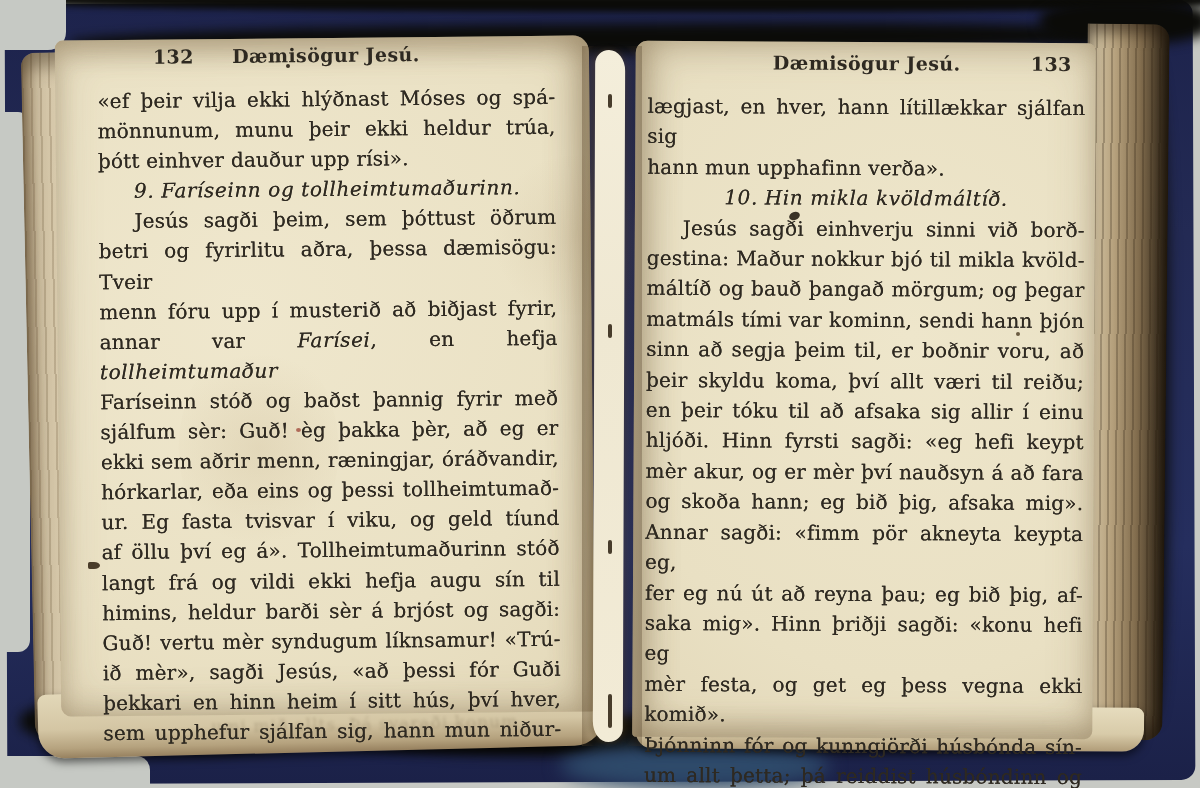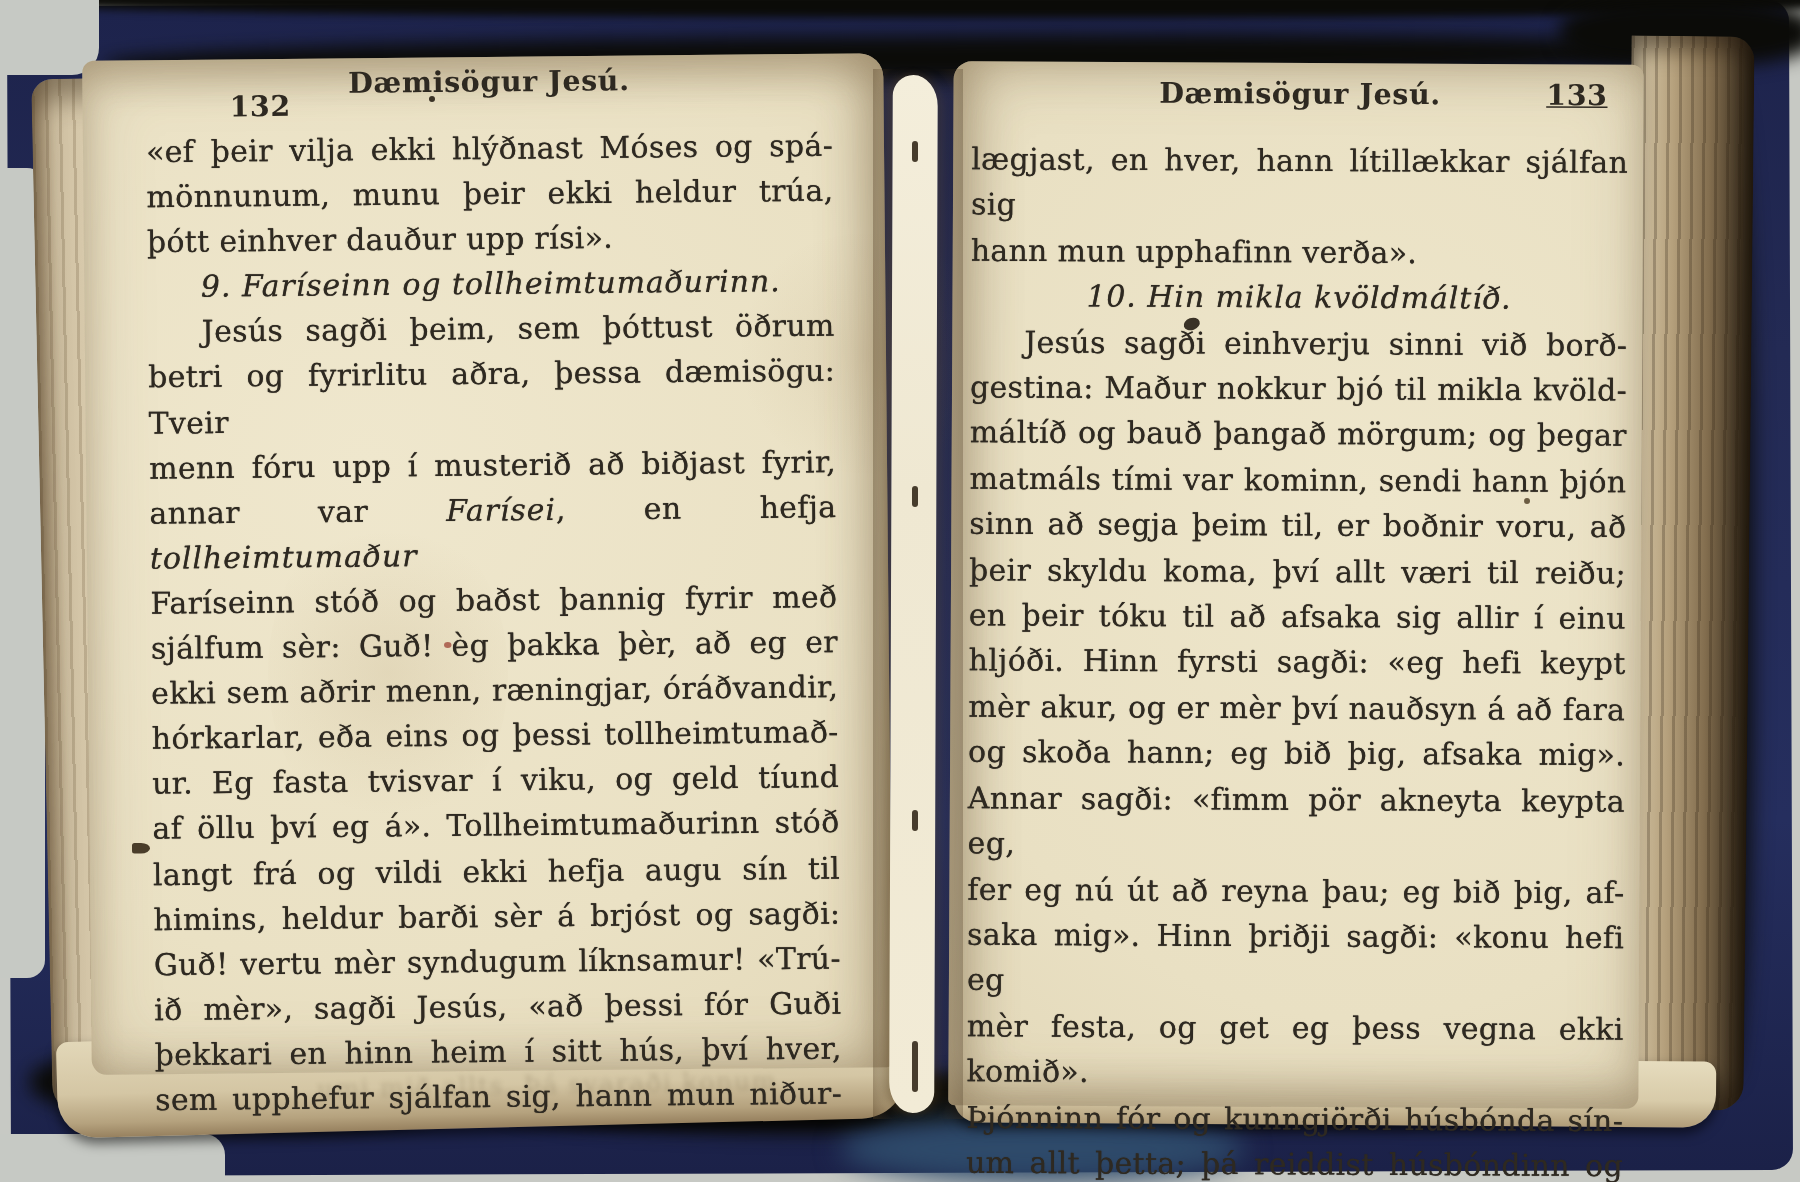--- a/index.html
+++ b/index.html
@@ -74,21 +74,21 @@
   .stitch{position:absolute;width:4px;height:14px;background:#473c2c;border-radius:2px;left:26px;}
 
   
   .textblock{position:absolute;}
   .tb-left{left:42px;top:6px;width:458px;}
   .tb-right{left:12px;top:10px;width:438px;}
   .pghead{position:relative;height:26px;font-size:19px;font-weight:bold;
           letter-spacing:.4px;margin-bottom:14px;}
   .pghead .num{position:absolute;top:0;font-weight:bold;}
   .pghead .ttl{display:block;text-align:center;}
-  .num-l{left:56px;margin-top:15px;} .num-r{right:14px;text-decoration:underline;}
+  .num-l{left:56px;} .num-r{right:14px;}
   .lines{font-size:20px;}
   .lines-l{line-height:30.1px;} .lines-r{line-height:30.4px;}
   .line{text-align:justify;text-align-last:justify;white-space:normal;
         text-shadow:0 0 .5px rgba(46,41,33,.9);letter-spacing:.2px;}
   .line.a-l{text-align-last:left;}
   .line.a-c{text-align:center;text-align-last:center;}
   .line.indent{text-indent:36px;}
   .line .it{font-style:italic;letter-spacing:.6px;}
   .line.heading{letter-spacing:.4px;}
 

